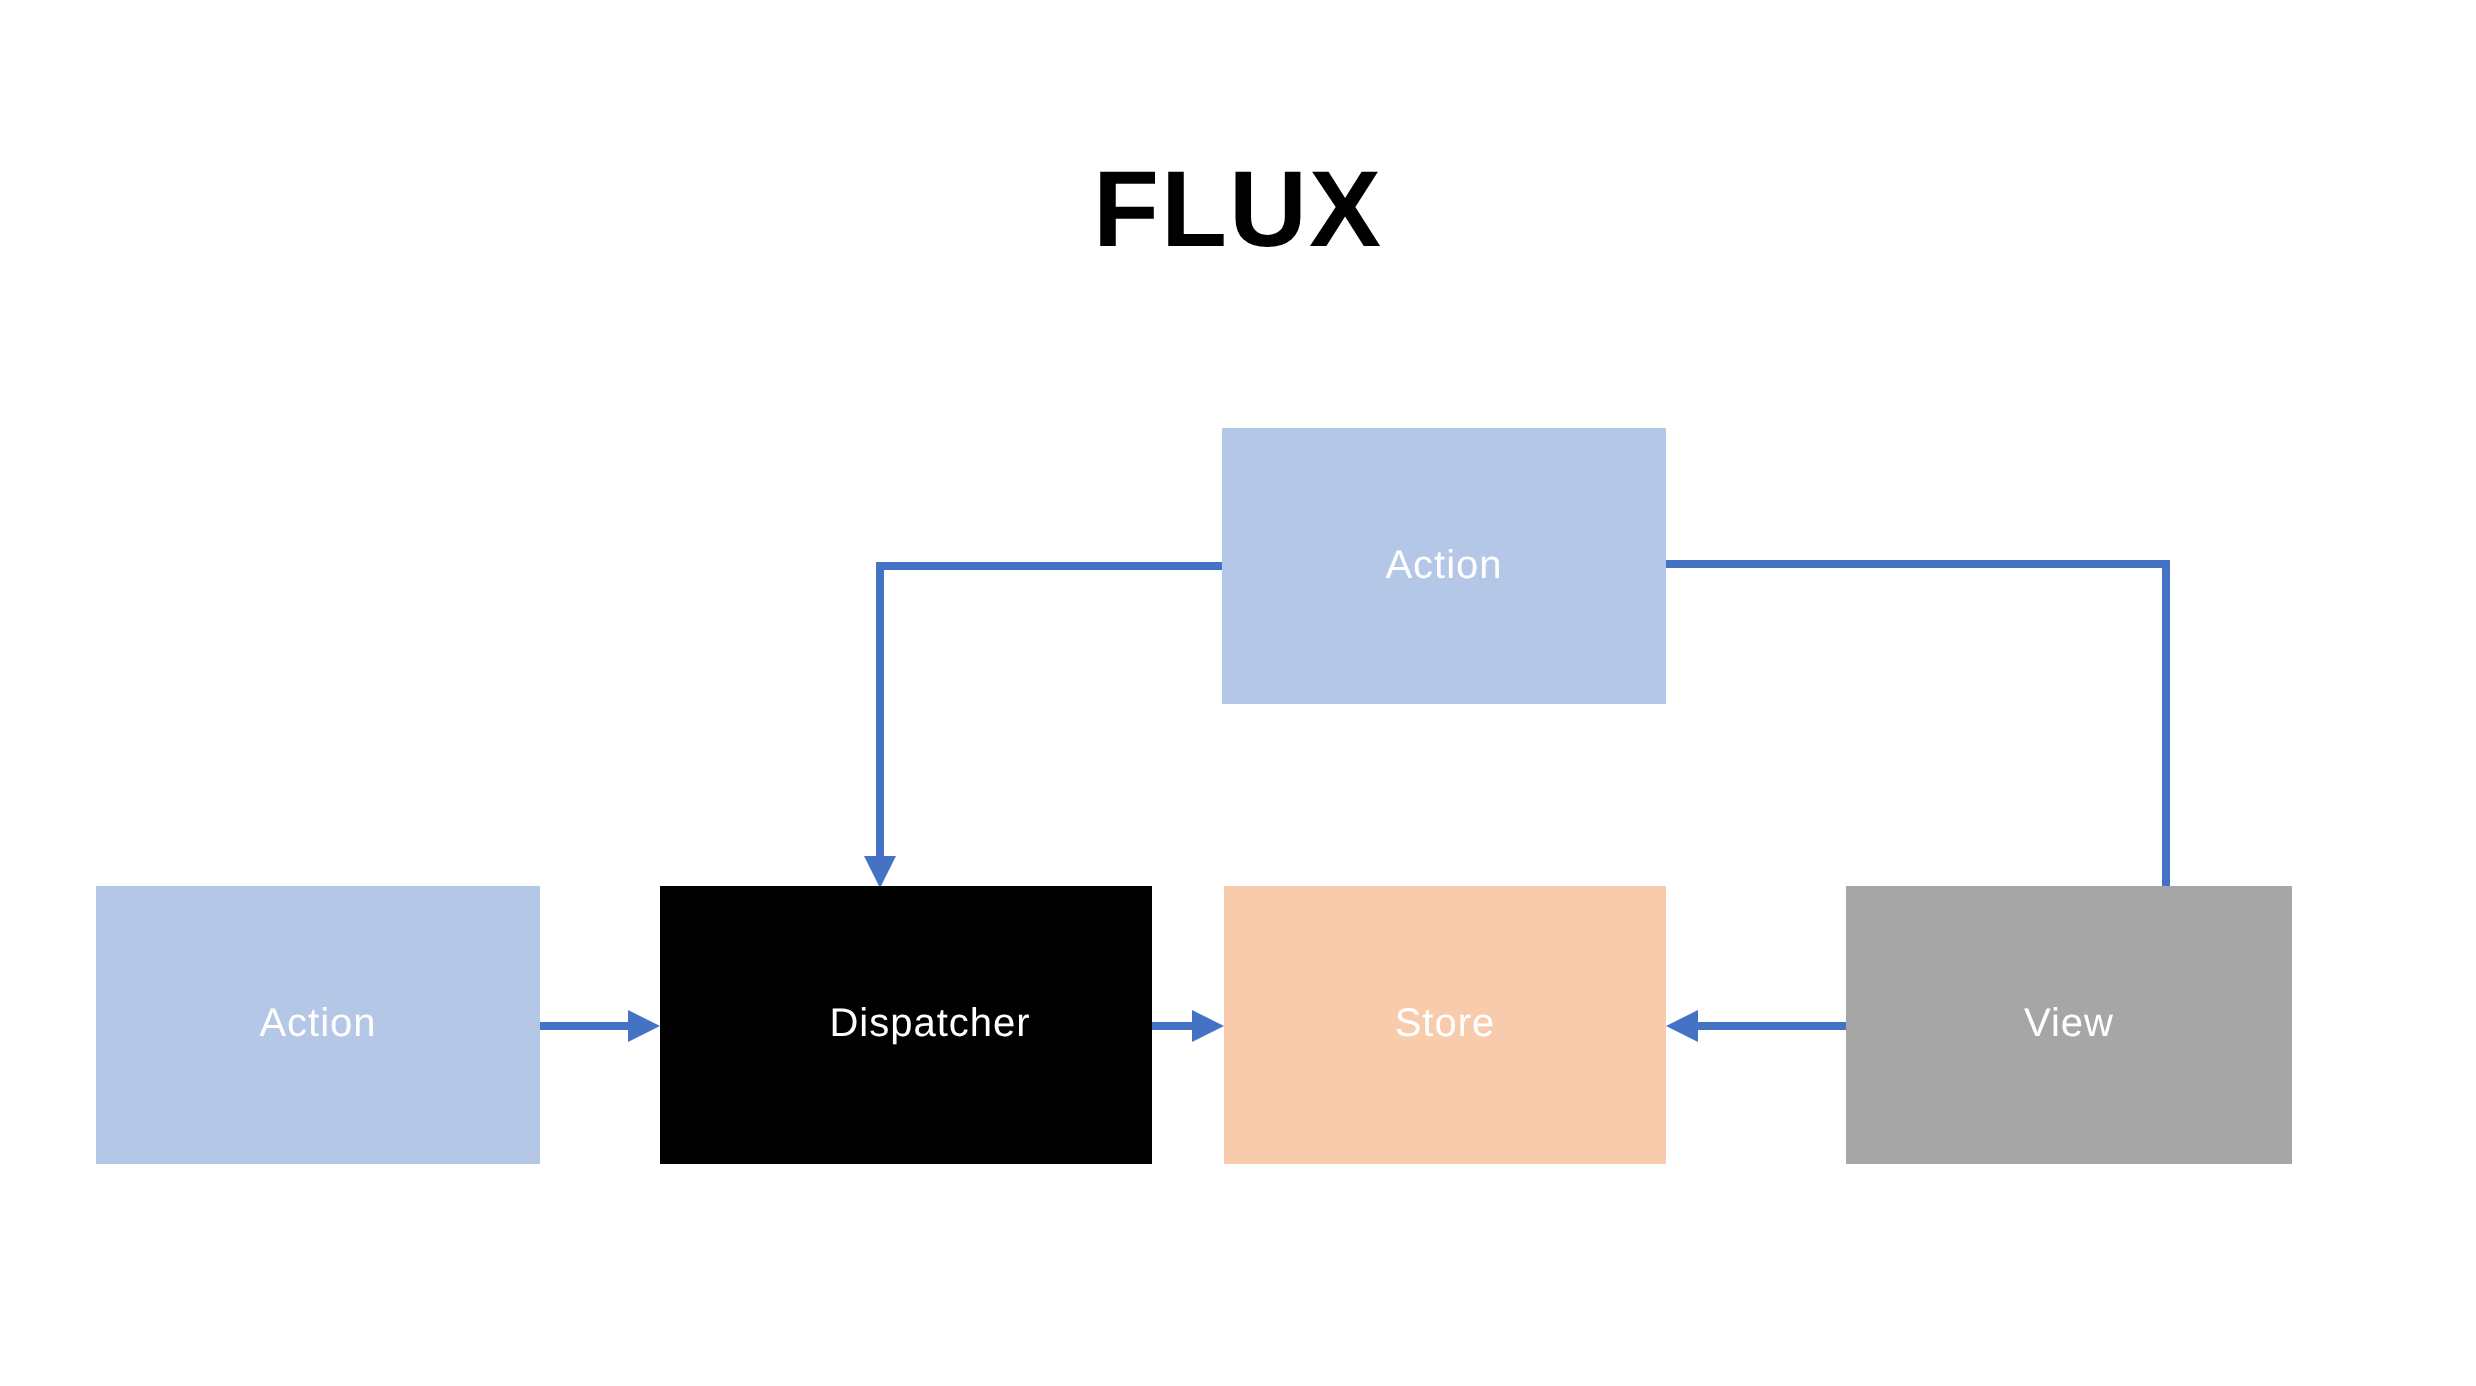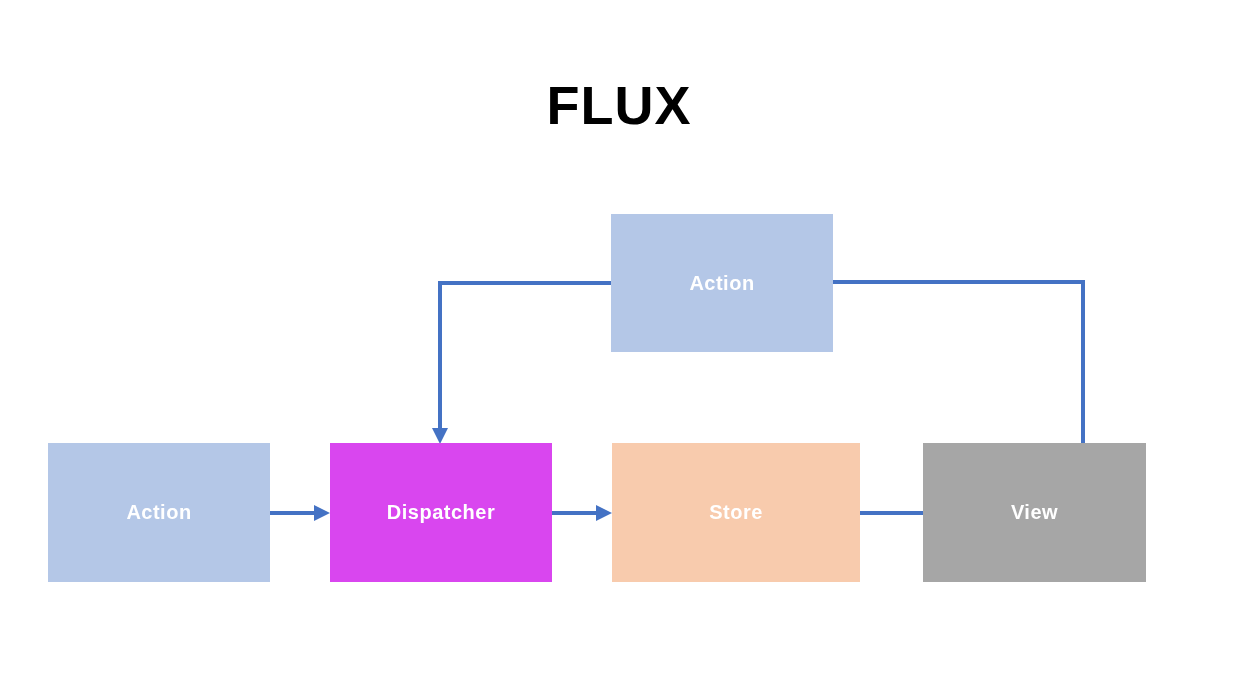--- a/index.html
+++ b/index.html
@@ -48,27 +48,27 @@
     position: absolute;
     display: flex;
     align-items: center;
     justify-content: center;
     width: 222px;
     height: 139px;
   }
   .node .label {
     color: #ffffff;
     font-size: 20px;
-    font-weight: 700;
+    font-weight: 400;
     letter-spacing: 0.5px;
   }
   .node-action-top { left: 611px; top: 214px; height: 138px; }
   .node-action-left { left: 48px;  top: 443px; }
   .node-dispatcher  { left: 330px; top: 443px; }
-  .node-store       { left: 612px; top: 443px; width: 248px; }
+  .node-store       { left: 612px; top: 443px; width: 221px; }
   .node-view        { left: 923px; top: 443px; width: 223px; }
 </style>
 </head>
 <body>
 
 <div class="canvas">
 
   <h1 class="title">FLUX</h1>
 
   <svg class="connectors" viewBox="0 0 1238 693" xmlns="http://www.w3.org/2000/svg" aria-hidden="true">
@@ -100,21 +100,21 @@
   </svg>
 
   <div class="node node-action-top" style="background: rgb(180, 199, 231);">
     <span class="label">Action</span>
   </div>
 
   <div class="node node-action-left" style="background: rgb(180, 199, 231);">
     <span class="label">Action</span>
   </div>
 
-  <div class="node node-dispatcher" style="background: #d946ef;">
+  <div class="node node-dispatcher" style="background: #000000; padding-left: 24px;">
     <span class="label">Dispatcher</span>
   </div>
 
   <div class="node node-store" style="background: rgb(248, 203, 173);">
     <span class="label">Store</span>
   </div>
 
   <div class="node node-view" style="background: rgb(166, 166, 166);">
     <span class="label">View</span>
   </div>

